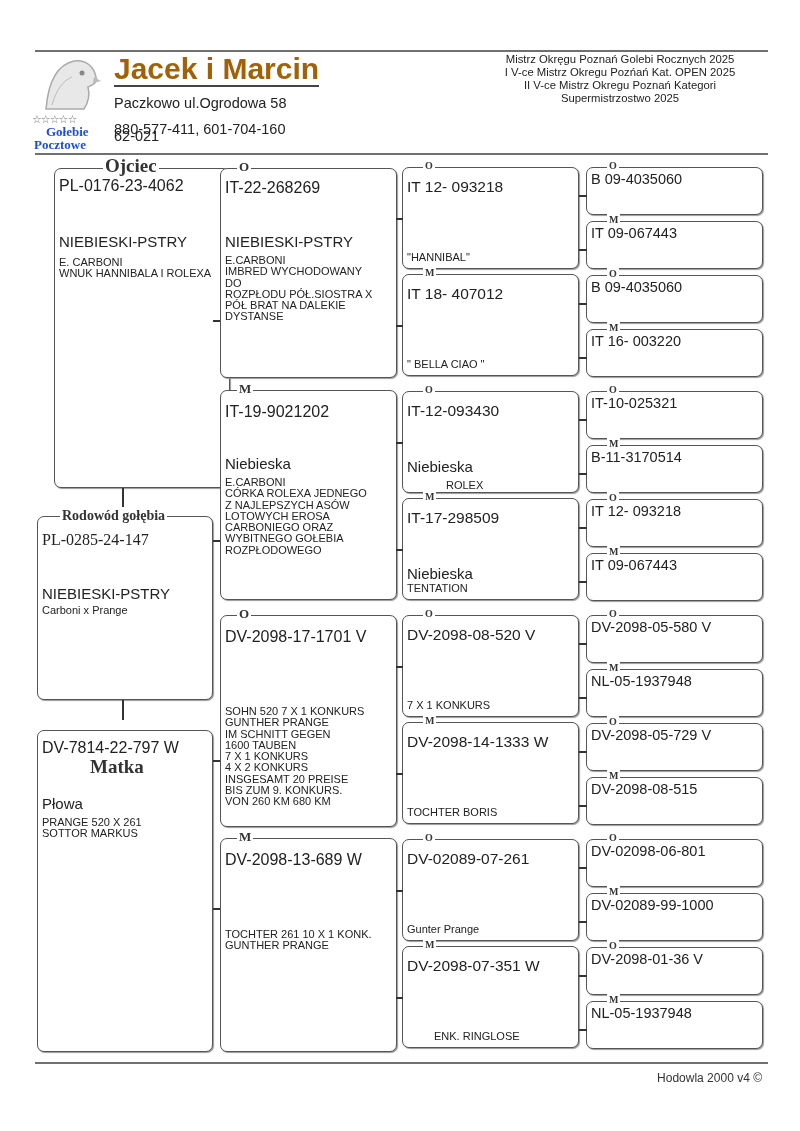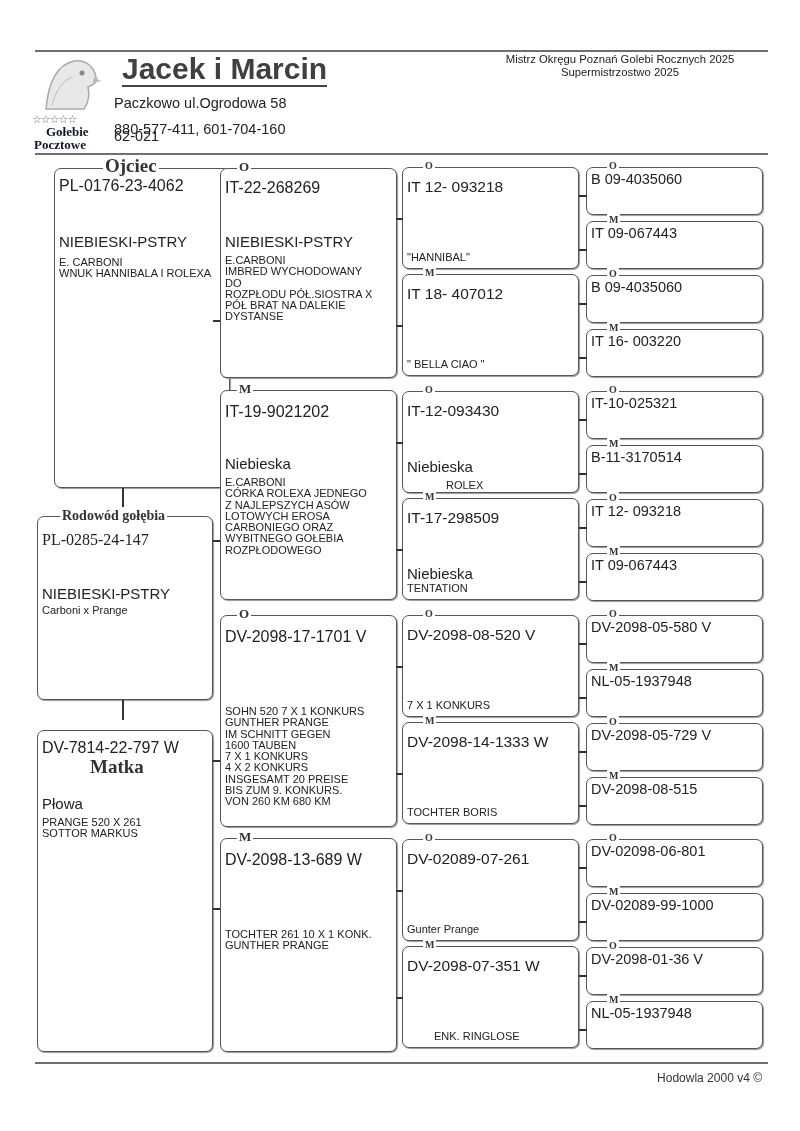--- a/index.html
+++ b/index.html
@@ -1,24 +1,24 @@
 <!DOCTYPE html>
 <html><head>
 <meta charset="utf-8">
 <style>
   html, body { margin: 0; padding: 0; background: #ffffff; }
   body { width: 800px; height: 1131px; position: relative; font-family: "Liberation Sans", sans-serif; color: #1a1a1a; overflow: hidden; }
   .hr { position: absolute; left: 35px; width: 733px; height: 0; border-top: 2px solid #707070; }
   .logo { position: absolute; left: 32px; top: 55px; width: 76px; height: 92px; }
   .logo svg { position: absolute; left: 6px; top: 0; }
   .logo .stars { position: absolute; left: 0; top: 58px; font-size: 11px; color: #777; letter-spacing: -1px; font-family: "DejaVu Sans", sans-serif; }
-  .logo .l1, .logo .l2 { position: absolute; font-family: "Liberation Serif", serif; font-weight: bold; color: #0f172a; font-size: 13px; }
+  .logo .l1, .logo .l2 { position: absolute; font-family: "Liberation Serif", serif; font-weight: bold; color: #1d4ed8; font-size: 13px; }
   .logo .l1 { left: 14px; top: 69px; }
   .logo .l2 { left: 2px; top: 82px; }
-  .breeder-name { position: absolute; left: 114px; top: 52px; font-size: 30px; font-weight: bold; color: #404040; border-bottom: 2px solid #444; padding-bottom: 0; line-height: 33px; margin-left: 8px; }
+  .breeder-name { position: absolute; left: 114px; top: 52px; font-size: 30px; font-weight: bold; color: #a16207; border-bottom: 2px solid #444; padding-bottom: 0; line-height: 33px; }
   .addr { position: absolute; left: 114px; font-size: 14.5px; color: #222; }
   .titles { position: absolute; left: 470px; top: 53px; width: 300px; text-align: center; font-size: 11.3px; line-height: 13px; color: #222; }
   .box { position: absolute; border: 1.5px solid #555; border-radius: 7px; background: #fff; box-shadow: 1px 1px 1px #999; box-sizing: border-box; }
   .lbl { position: absolute; top: -9px; background: #fff; font-family: "Liberation Serif", serif; font-weight: bold; color: #333; padding: 0 2px; line-height: 16px; }
   .lbl.big { font-size: 19px; top: -14px; line-height: 22px; }
   .lbl.mid { font-size: 14px; top: -10px; line-height: 18px; }
   .lbl.sm { font-size: 13px; top: -10px; line-height: 16px; }
   .lbl.xs { font-size: 10px; top: -8px; line-height: 12px; }
   .ring { position: absolute; left: 4px; white-space: nowrap; color: #222; }
   .color { position: absolute; left: 4px; font-size: 15px; color: #222; white-space: nowrap; }
@@ -43,20 +43,22 @@
   <span class="l2">Pocztowe</span>
 </div>
 
 <div class="breeder-name">Jacek i Marcin</div>
 <div class="addr" style="top:95px;">Paczkowo ul.Ogrodowa 58</div>
 <div class="addr" style="top:128px;">62-021</div>
 <div class="addr" style="top:121px;">880-577-411, 601-704-160</div>
 
 <div class="titles">
   <div>Mistrz Okręgu Poznań Golebi  Rocznych  2025</div>
+  <div>I V-ce Mistrz Okregu Pozńań Kat. OPEN  2025</div>
+  <div>II V-ce Mistrz Okregu Poznań  Kategori</div>
   <div>Supermistrzostwo   2025</div>
 </div>
 
 <div class="hr" style="top:153px;"></div>
 
 <div class="box" style="left:37px; top:168px; width:176px; height:320px;margin-left:17px;">
   <span class="lbl big" style="left:48px;">Ojciec</span>
   <span class="ring" style="top:8px; font-size:16px;">PL-0176-23-4062</span>
   <span class="color" style="top:64px;">NIEBIESKI-PSTRY</span>
   <span class="desc" style="top:88px;">E. CARBONI

